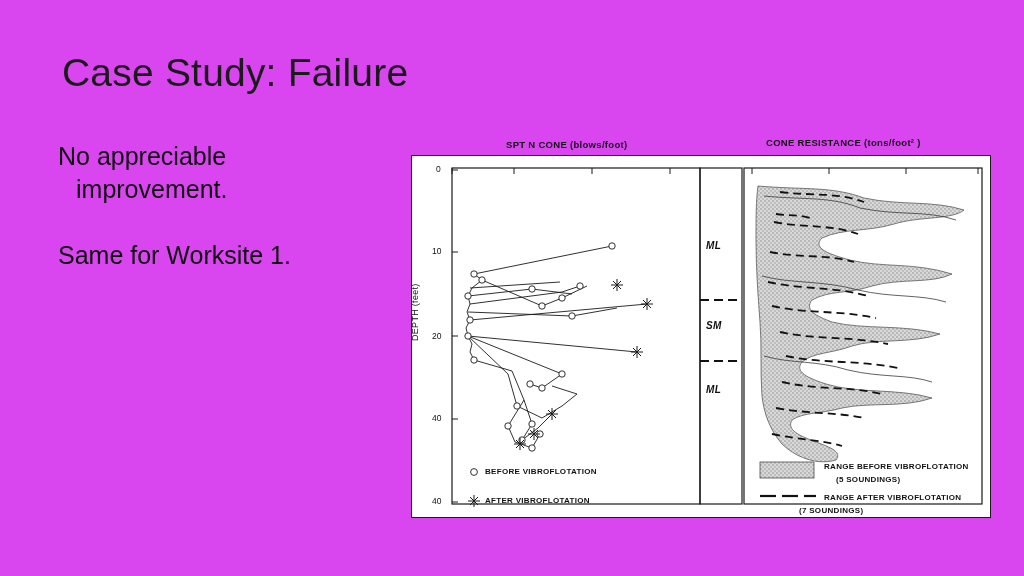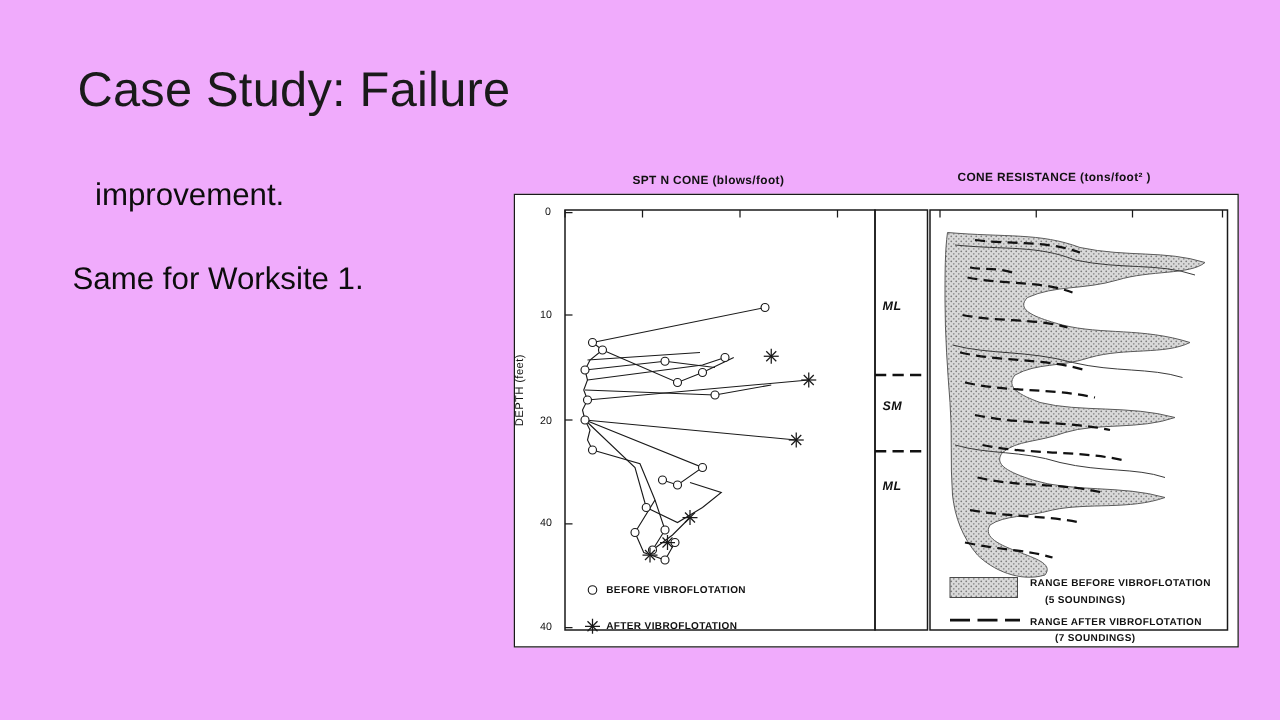--- a/index.html
+++ b/index.html
@@ -11,21 +11,21 @@
     width: 1024px;
     height: 576px;
     position: relative;
     overflow: hidden;
     font-family: "Liberation Sans", sans-serif;
     color: #000000;
   }
   #slide {
     position: absolute;
     inset: 0;
-    background: #f0abfc;
+    background: #d946ef;
   }
   #slide-title {
     position: absolute;
     left: 62px;
     top: 52px;
     font-size: 39px;
     font-weight: 400;
     letter-spacing: 0.2px;
     color: #1a1a1a;
     line-height: 1.1;
@@ -121,20 +121,21 @@
 </style>
 </head>
 <body>
 
 <div id="slide">
 
   <div id="slide-title">Case Study: Failure</div>
 
   <div id="body-text">
     <p class="para">
+      <span>No appreciable</span>
       <span class="cont">improvement.</span>
     </p>
     <p class="para">
       <span>Same for Worksite 1.</span>
     </p>
   </div>
 
   <div id="figure">
 
     <div class="fig-caption-top" id="spt-title">SPT N CONE (blows/foot)</div>
@@ -163,21 +164,21 @@
       <div class="soil-label" style="left:294px; top:84px;">ML</div>
       <div class="soil-label" style="left:294px; top:164px;">SM</div>
       <div class="soil-label" style="left:294px; top:228px;">ML</div>
 
       <div class="legend-text" style="left:73px; top:311px;">BEFORE  VIBROFLOTATION</div>
       <div class="legend-text" style="left:73px; top:340px;">AFTER  VIBROFLOTATION</div>
 
       <div class="legend-text" style="left:412px; top:306px;">RANGE BEFORE  VIBROFLOTATION</div>
       <div class="legend-text" style="left:412px; top:319px;padding-left:12px;">(5 SOUNDINGS)</div>
       <div class="legend-text" style="left:412px; top:337px;">RANGE AFTER  VIBROFLOTATION</div>
-      <div class="legend-text" style="left:432px; top:350px;">(7 SOUNDINGS)</div>
+      <div class="legend-text" style="left:387px; top:350px;">(7 SOUNDINGS)</div>
 
       <svg width="578" height="361" viewBox="0 0 578 361">
         <defs>
           <pattern id="stipple" width="4" height="4" patternUnits="userSpaceOnUse">
             <rect width="4" height="4" fill="#d9d9d9"></rect>
             <circle cx="1" cy="1" r="0.7" fill="#7a7a7a"></circle>
             <circle cx="3" cy="3" r="0.7" fill="#8f8f8f"></circle>
           </pattern>
         </defs>
 

